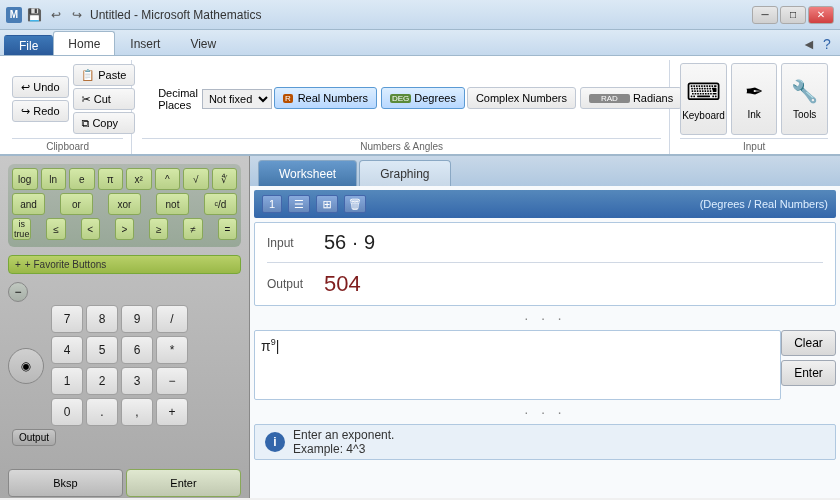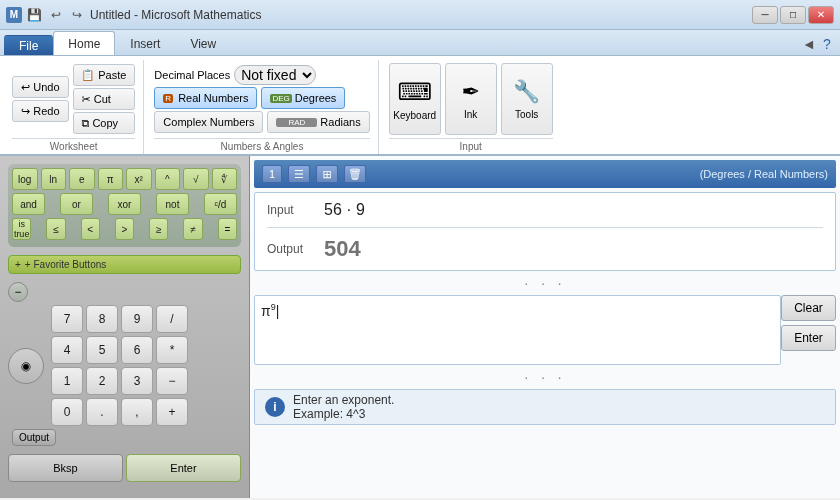--- a/index.html
+++ b/index.html
@@ -144,23 +144,23 @@
       font-size: 8px;
       background: #b85000;
       color: white;
       padding: 0 2px;
       border-radius: 2px;
       margin-right: 2px;
     }
     .decimal-row { display: flex; align-items: center; gap: 4px; font-size: 11px; }
     .decimal-select {
       height: 20px;
-      font-size: 14px;
+      font-size: 11px;
       border: 1px solid #b0b8c4;
-      border-radius: 10px;
+      border-radius: 0;
       padding: 0 2px;
     }
 
     
     .main-content {
       display: flex;
       height: calc(500px - 30px - 26px - 102px);
       background: #e8e8e8;
     }
 
@@ -276,21 +276,21 @@
       background: linear-gradient(to bottom, #c8c8c8, #a8a8a8);
       border: 1px solid #888;
       border-radius: 4px;
       padding: 2px 6px;
       font-size: 10px;
       cursor: pointer;
     }
     .calc-bottom-row {
       display: flex;
       gap: 3px;
-      margin-top: 4px;
+      margin-top: 19px;
     }
     .calc-bksp-btn {
       flex: 1;
       height: 28px;
       background: linear-gradient(to bottom, #d8d8d8, #b8b8b8);
       border: 1px solid #888;
       border-radius: 4px;
       cursor: pointer;
       font-size: 11px;
       display: flex;
@@ -396,22 +396,22 @@
       background: white;
       border: 1px solid #b0c8e0;
       border-radius: 2px;
       padding: 8px 12px;
       display: flex;
       flex-direction: column;
       gap: 4px;
     }
     .io-row { display: flex; align-items: center; gap: 12px; }
     .io-label { font-size: 12px; color: #555; width: 45px; }
-    .io-value { font-size: 16px; color: #222; }
-    .io-output { font-size: 22px; color: #737373; font-weight: bold; }
+    .io-value { font-size: 20px; color: #222; }
+    .io-output { font-size: 22px; color: #7f1d1d; font-weight: normal; }
     .io-divider { height: 1px; background: #d0d8e4; margin: 4px 0; }
 
     
     .input-area {
       display: flex;
       flex-direction: column;
       gap: 4px;
     }
     .input-dots { text-align: center; color: #888; font-size: 14px; letter-spacing: 4px; }
     .input-box-row {
@@ -541,26 +541,26 @@
         <button class="ribbon-btn">
           <span>✂</span>
           <span>Cut</span>
         </button>
         <button class="ribbon-btn">
           <span>⧉</span>
           <span>Copy</span>
         </button>
       </div>
     </div>
-    <div class="ribbon-group-label">Worksheet</div>
+    <div class="ribbon-group-label">Clipboard</div>
   </div>
 
   <div class="ribbon-group" style="min-width:200px;">
     <div class="ribbon-group-content">
-      <div style="display:flex;flex-direction:column;gap:2px;flex:1;">
+      <div style="display:flex;flex-direction:row;gap:2px;flex:1;margin-left:16px;">
         <div class="decimal-row">
           <span style="font-size:11px;">Decimal Places</span>
           <select class="decimal-select">
             <option>Not fixed</option>
             <option>0</option>
             <option>2</option>
             <option>4</option>
           </select>
         </div>
         <div style="display:flex;gap:4px;">
@@ -685,20 +685,28 @@
     </div>
 
     <div class="calc-bottom-row">
       <button class="calc-bksp-btn">Bksp</button>
       <button class="calc-enter-btn">Enter</button>
     </div>
   </div>
 
   <div class="worksheet-panel">
 
+    <div class="ws-tabs">
+      <div class="ws-tab active">
+        <span>Worksheet</span>
+      </div>
+      <div class="ws-tab inactive">
+        <span>Graphing</span>
+      </div>
+    </div>
 
     <div class="ws-content">
 
       <div class="ws-toolbar">
         <div class="ws-toolbar-left">
           <div class="ws-toolbar-num">1</div>
           <div class="ws-toolbar-icon">☰</div>
           <div class="ws-toolbar-icon">⊞</div>
           <div class="ws-toolbar-icon">🗑</div>
         </div>

